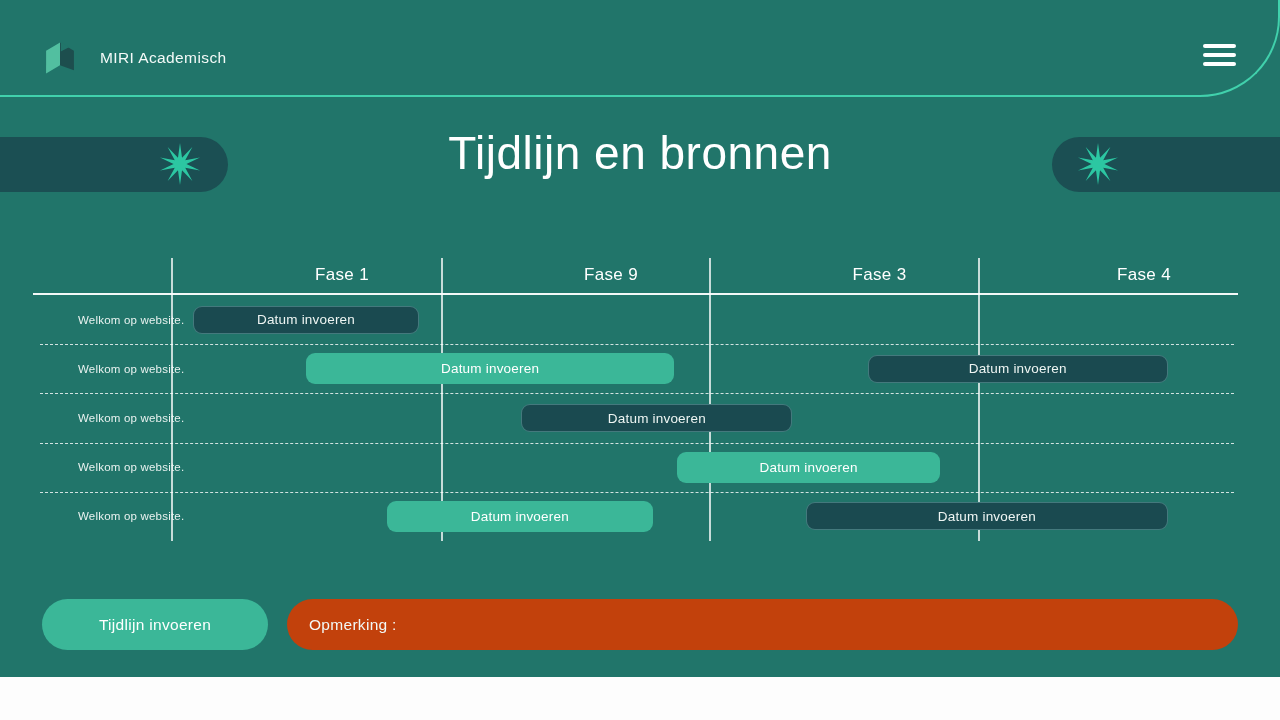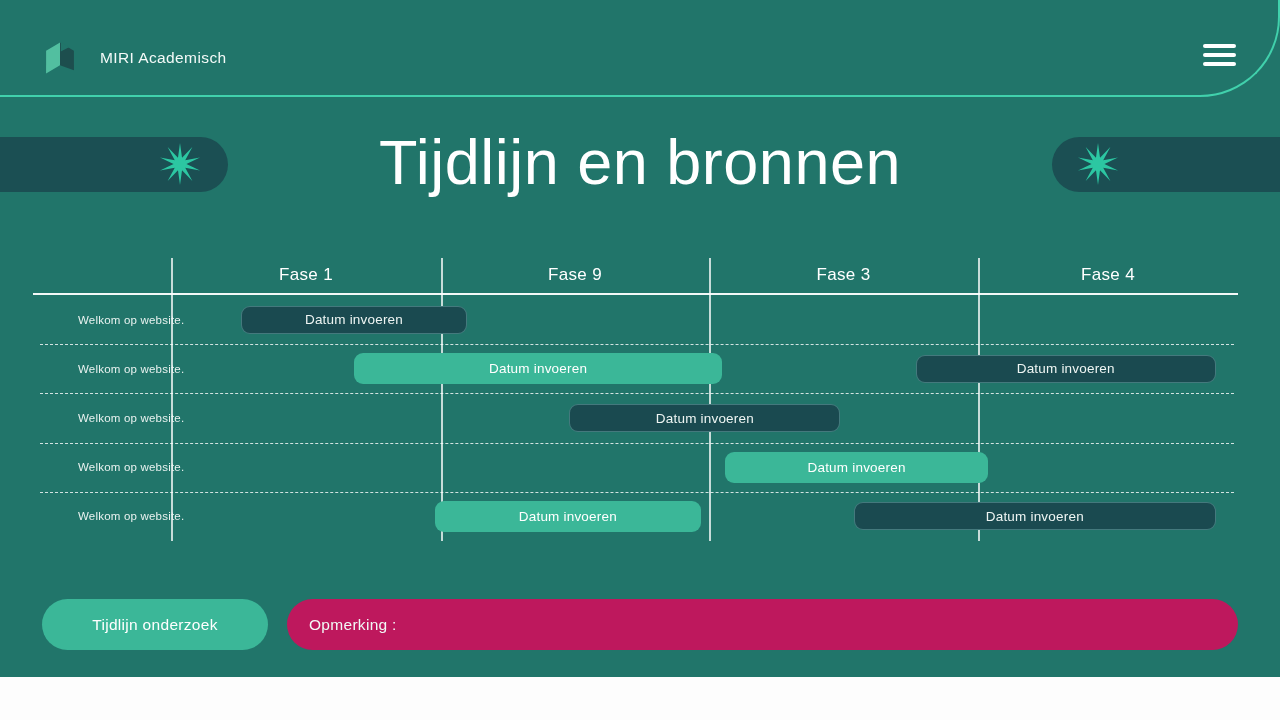--- a/index.html
+++ b/index.html
@@ -15,52 +15,52 @@
             border-bottom:2px solid #41d1ac; border-right:2px solid #41d1ac;
             border-bottom-right-radius:80px; }
   .brand { position:absolute; left:42px; top:39px; display:flex; align-items:center; gap:22px; }
   .brand-name { color:#f4faf8; font-size:15.5px; font-weight:500; letter-spacing:.4px; }
   .hamburger { position:absolute; right:42px; top:44px; width:33px; height:22px;
                display:flex; flex-direction:column; justify-content:space-between; cursor:pointer; }
   .hamburger span { display:block; height:3.6px; width:100%; background:#ffffff; border-radius:2px; }
 
   
   .page-title { position:absolute; left:0; top:126px; width:1280px; text-align:center;
-                color:#ffffff; font-size:63px; font-weight:500; letter-spacing:.5px; }
+                color:#ffffff; font-size:46px; font-weight:500; letter-spacing:.5px; }
 
   
   .decor { position:absolute; top:137px; width:228px; height:55px; background:#1b4f53; }
   .decor.left  { left:0; border-radius:0 28px 28px 0; }
   .decor.right { left:1052px; border-radius:28px 0 0 28px; }
   .decor svg { position:absolute; top:6px; }
   .decor.left  svg { right:27px; }
   .decor.right svg { left:25px; }
 
   
   .vline { position:absolute; top:258px; width:1.5px; height:283px; background:rgba(255,255,255,.75); }
   .col-header { position:absolute; top:265px; transform:translateX(-50%); color:#ffffff;
-                font-size:17px; letter-spacing:.3px; white-space:nowrap; }
+                font-size:17px; letter-spacing:.3px; white-space:nowrap;margin-left:36px; }
   .solid-line { position:absolute; left:33px; top:293px; width:1205px; height:2px;
                 background:rgba(255,255,255,.95); }
   .dash-line { position:absolute; left:40px; width:1194px; height:0;
                border-top:1.5px dashed rgba(255,255,255,.8); }
   .row-label { position:absolute; left:42px; height:49px; display:flex; align-items:center;
                color:#e9f2f0; font-size:11.5px; letter-spacing:.2px;margin-left:36px; }
   .bar { position:absolute; display:flex; align-items:center; justify-content:center;
-         border-radius:9px; font-size:13.5px; letter-spacing:.2px; cursor:pointer; white-space:nowrap;margin-left:48px; }
+         border-radius:9px; font-size:13.5px; letter-spacing:.2px; cursor:pointer; white-space:nowrap; }
   .bar.dark  { height:28px; background:#1a4a50; color:#eef5f3; border:1px solid rgba(120,180,180,.45); }
   .bar.light { height:31px; background:#3bb798; color:#ffffff; }
 
   
   .footer-button { position:absolute; left:42px; top:599px; width:226px; height:51px;
                    background:#3bb798; border-radius:26px; display:flex; align-items:center;
                    justify-content:center; color:#ffffff; font-size:15.5px; letter-spacing:.3px;
                    cursor:pointer; border:none; }
   .note-pill { position:absolute; left:287px; top:599px; width:951px; height:51px;
-               background:#be185d; border-radius:26px; display:flex; align-items:center;
+               background:#c2410c; border-radius:26px; display:flex; align-items:center;
                color:#f2f8f6; font-size:15.5px; letter-spacing:.3px; padding-left:22px; cursor:text; }
 </style>
 </head>
 <body>
 
 <div id="stage">
   <div class="slide"></div>
 
   <div class="header">
     <div class="brand">
@@ -112,15 +112,15 @@
       <div class="bar dark" style="left: 521.4px; width: 270.99px; top: 404px;">Datum invoeren</div>
       <div class="dash-line" style="top: 442.6px;"></div>
       <div class="row-label" style="top: 442.6px;">Welkom op website.</div>
       <div class="bar light" style="left: 676.84px; width: 263.5px; top: 451.7px;">Datum invoeren</div>
       <div class="dash-line" style="top: 491.8px;"></div>
       <div class="row-label" style="top: 491.8px;">Welkom op website.</div>
       <div class="bar light" style="left: 387px; width: 265.72px; top: 500.9px;">Datum invoeren</div>
       <div class="bar dark" style="left: 805.84px; width: 361.96px; top: 502.4px;">Datum invoeren</div>
     </div>
 
-  <button class="footer-button">Tijdlijn onderzoek</button>
+  <button class="footer-button">Tijdlijn invoeren</button>
   <div class="note-pill">Opmerking :</div>
 </div>
 
 </body></html>

